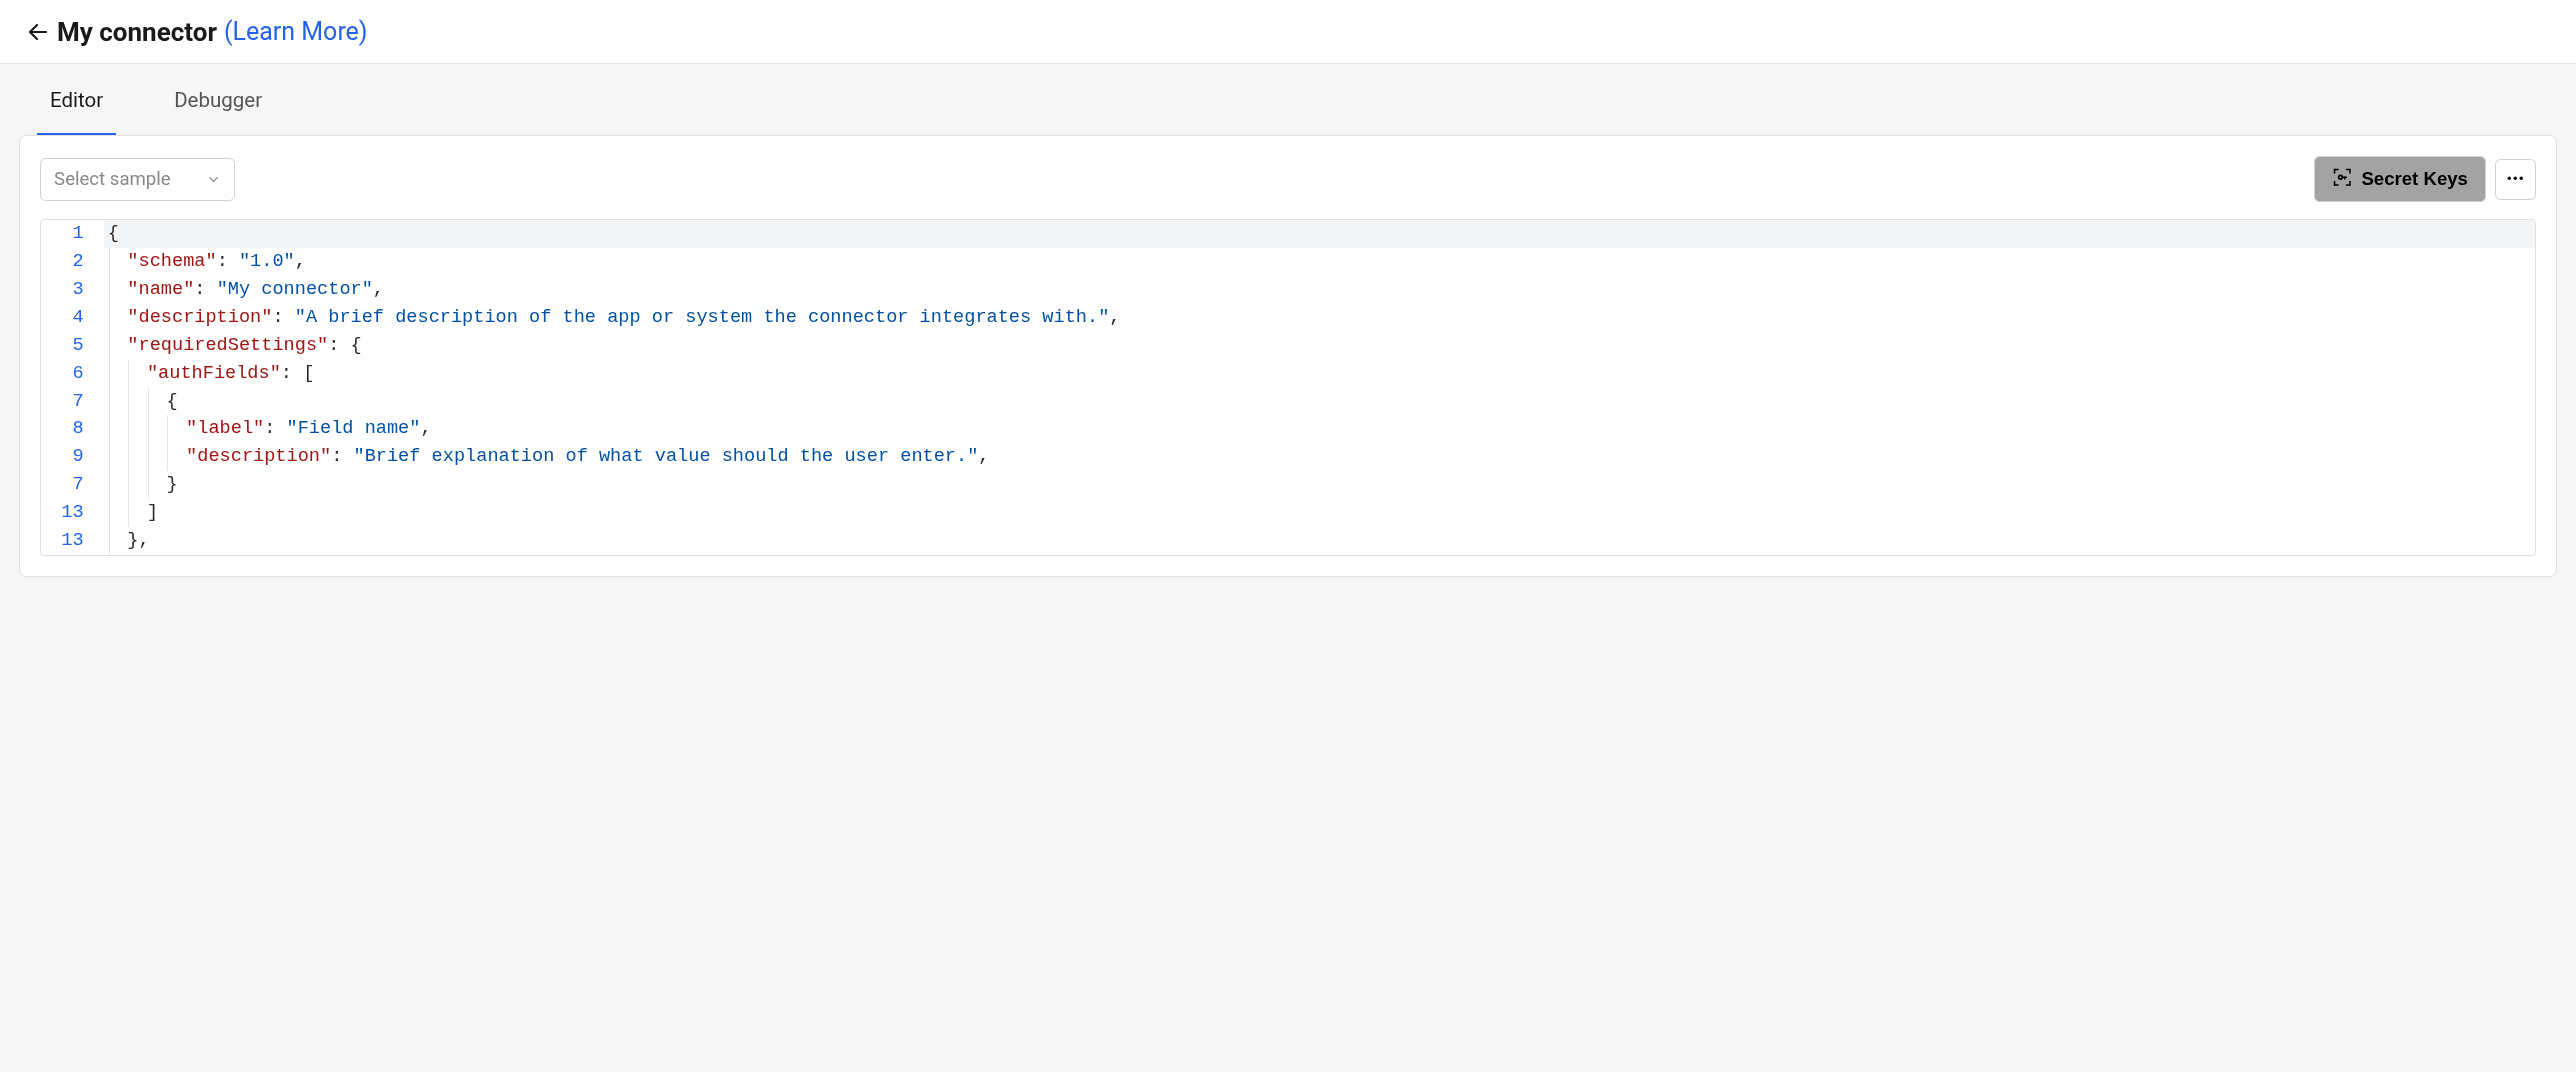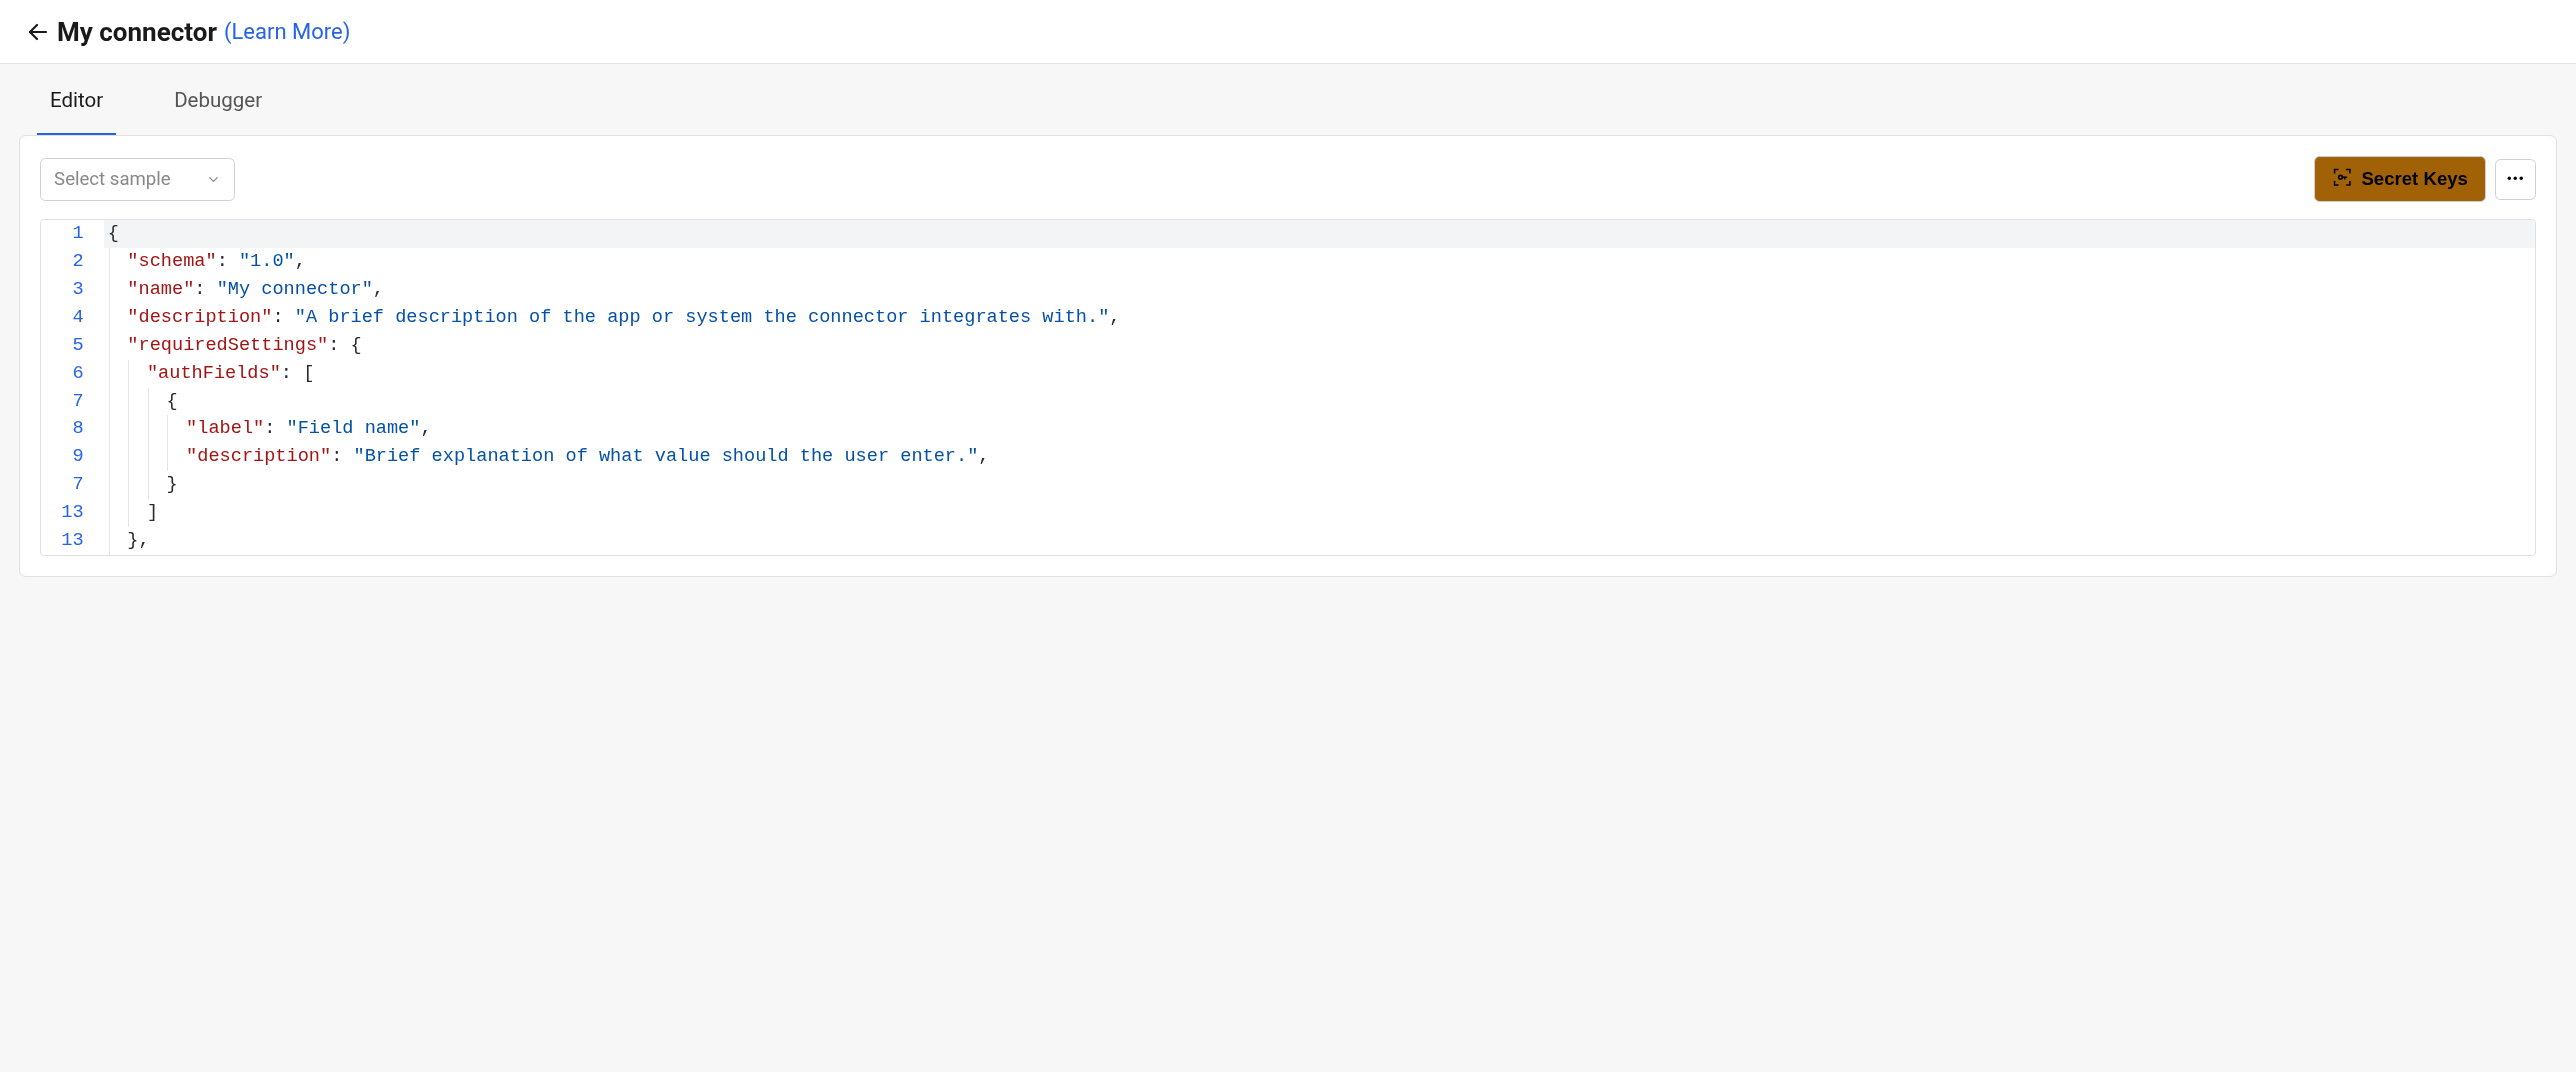--- a/index.html
+++ b/index.html
@@ -22,21 +22,21 @@
       justify-content: center;
       cursor: pointer;
       color: #1a1a1a;
     }
     .page-title {
       font-size: 26px;
       font-weight: 700;
       color: #1a1a1a;
     }
     .learn-more {
-      font-size: 22px;
+      font-size: 25px;
       color: #2563eb;
       text-decoration: none;
       cursor: pointer;
       font-weight: 400;
     }
     .content-area {
       background: #f7f7f7;
       padding: 0;
       min-height: calc(100vh - 65px);
     }
@@ -90,21 +90,21 @@
     .select-sample .chev { color: #888; display:flex; }
     .secret-keys {
       display: flex;
       align-items: center;
       gap: 9.3px;
       border: 0.9px solid #d0d0d0;
       border-radius: 5.6px;
       padding: 9.3px 16.7px;
       font-size: 18.6px;
       font-weight: 600;
-      background: #a16207;
+      background: #a3a3a3;
       cursor: pointer;
     }
     .more-btn {
       display: flex;
       align-items: center;
       justify-content: center;
       border: 0.9px solid #d0d0d0;
       border-radius: 5.6px;
       width: 41px;
       height: 41px;

